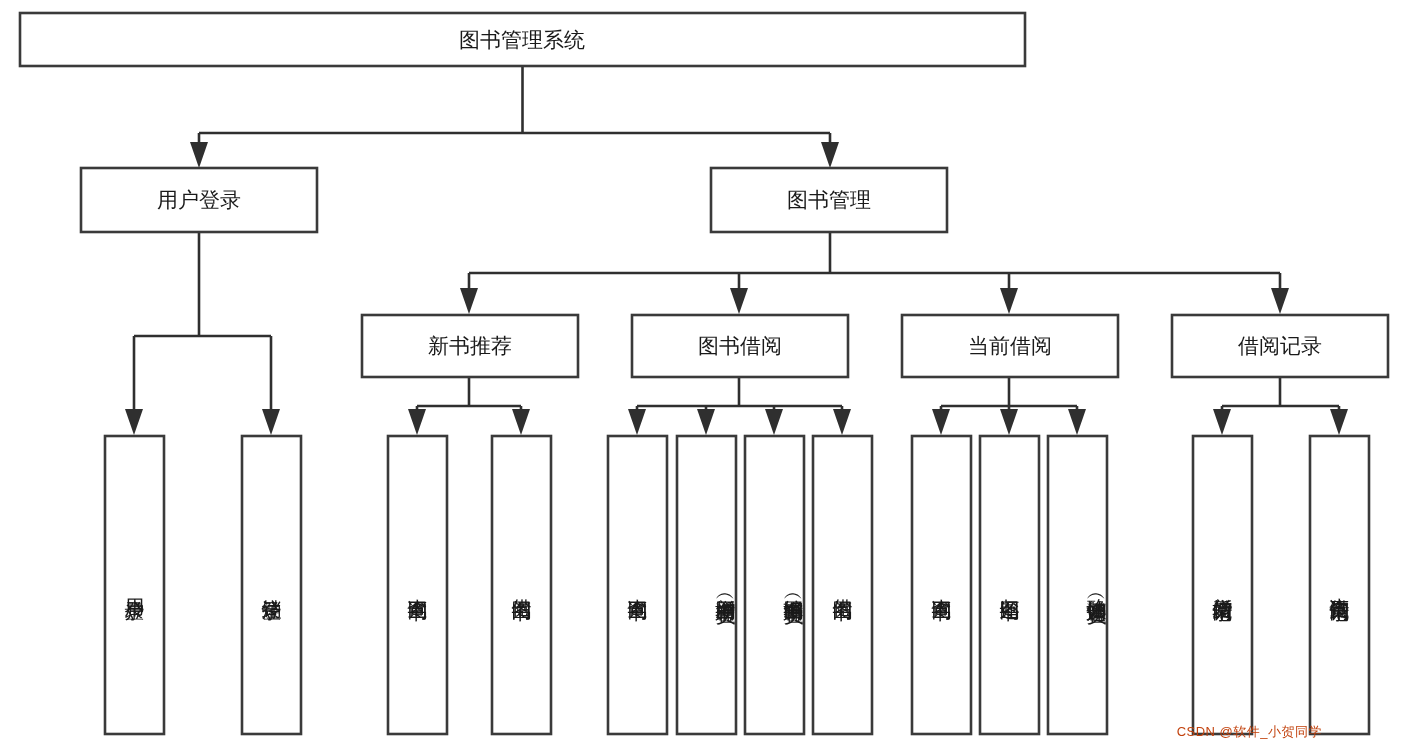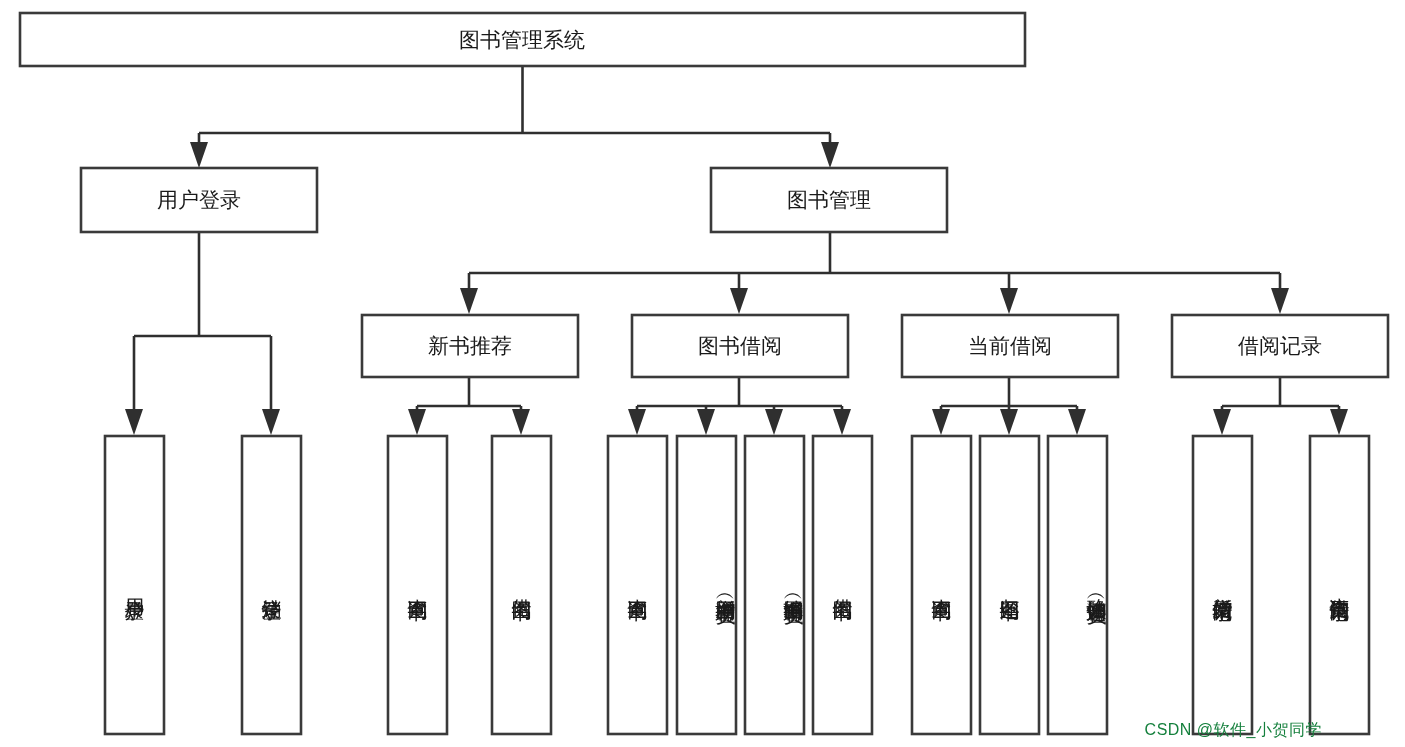--- a/index.html
+++ b/index.html
@@ -63,22 +63,22 @@
     justify-content: center;
     text-align: center;
     white-space: nowrap;
     pointer-events: none;
   }
   .watermark {
     position: absolute;
     right: 10px;
     bottom: 6px;
     font-family: "Liberation Sans", "DejaVu Sans", sans-serif;
-    font-size: 16px;
-    color: #15803d;
+    font-size: 13px;
+    color: #c2410c;
     letter-spacing: 0.5px;
     white-space: nowrap;
   }
 </style>
 </head>
 <body>
 
 <div id="diagram-root">
 
   <svg id="flow-svg" viewBox="0 0 1405 747" xmlns="http://www.w3.org/2000/svg">

